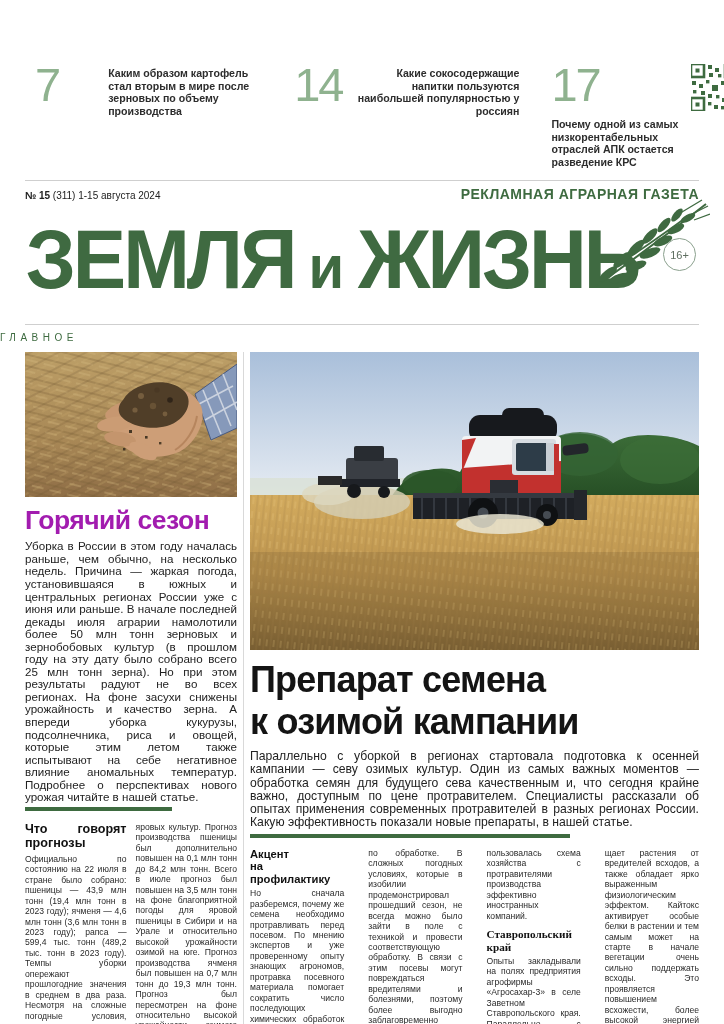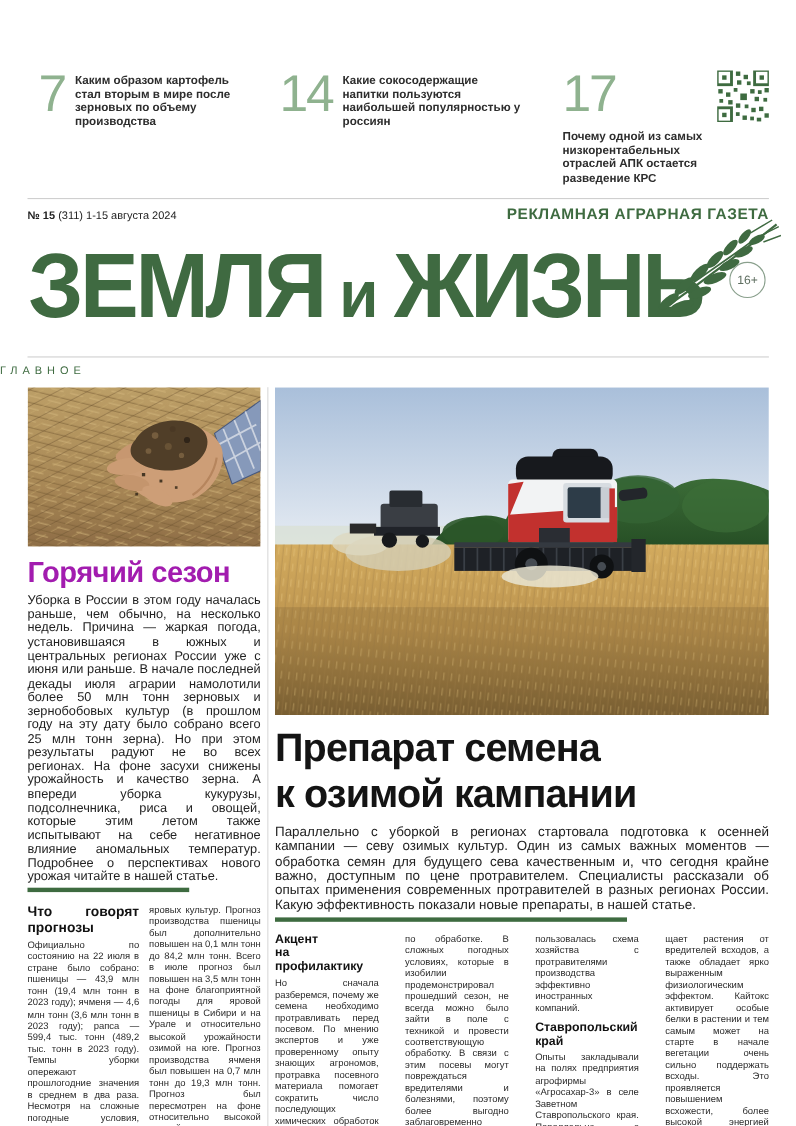--- a/index.html
+++ b/index.html
@@ -5,22 +5,22 @@
   * { margin:0; padding:0; box-sizing:border-box; }
   html,body { background:#e8e8e8; }
   body { font-family:"Liberation Sans", sans-serif; }
   .page { position:relative; width:724px; height:1024px; margin:0 auto; background:#ffffff; overflow:hidden; color:#1c1c1c; }
 
   
   .teasers { display:flex; align-items:flex-start; padding:64px 25px 0 35px; }
   .teaser { display:flex; gap:9px; }
   .t-num { font-size:47px; line-height:42px; font-weight:200; color:#8fb28f; letter-spacing:-2px; }
   .t-text { font-size:10.6px; line-height:12.6px; font-weight:bold; color:#2d2d2d; padding-top:3px; }
-  .teaser1 .t-text { width:152px; }
-  .teaser2 { margin-left:34px; } .teaser2 .t-text { width:168px; }
+  .teaser1 .t-text { width:152px;margin-left:40px; }
+  .teaser2 { margin-left:34px; } .teaser2 .t-text { width:168px;text-align:right; }
   .teaser3 { margin-left:32px;flex-direction:column; } .teaser3 .t-text { width:140px; }
   .tg { margin-left:auto; display:flex; gap:10px; align-items:flex-start; cursor:pointer; }
   .tg svg { width:47px; height:47px; display:block; }
 
   .rule { border-top:1px solid #cfcfcf; margin:0 25px; }
   .rule1 { margin-top:12px; }
   .issue-line { display:flex; justify-content:space-between; align-items:baseline; padding:5px 25px 0;text-align:right; }
   .issue { font-size:10px; color:#222; }
   .issue b { font-weight:bold; }
   .tagline { font-size:14px; font-weight:bold; color:#3e6b40; letter-spacing:0.5px; }
@@ -53,21 +53,21 @@
   .scol h4 { font-size:12.6px; line-height:14px; margin:0 0 4px; color:#111; }
   .ind { text-indent:9px; }
 
   .mainart h1 { font-size:36px; line-height:42px; letter-spacing:-0.8px; margin:9px 0 7px; color:#141414; font-weight:bold; }
   .mlead { font-size:12.2px; line-height:13.1px; text-align:justify; color:#222; }
   .bar-main { width:320px; margin:5px 0 10px; }
 
   .cols4 { display:flex; gap:24px; height:231px; overflow:hidden; position:relative; }
   .mcol { flex:1; min-width:0; font-size:8.6px; line-height:10.45px; text-align:justify; color:#2a2a2a; }
   .mcol h4 { font-size:11.2px; line-height:12.4px; margin:0 0 3px; color:#111; }
-  .mcol h4.sub2 { margin:7px 0 3px; }
+  .mcol h4.sub2 { margin:7px 0 3px;font-family:Liberation Serif, serif; }
 
   .marker { position:absolute; right:0; bottom:2px; width:48px; height:37px;
     background:repeating-linear-gradient(45deg,#ffffff 0 2.5px,#cfe0cf 2.5px 5px);
     display:flex; align-items:center; justify-content:flex-end; cursor:pointer; }
   .marker .lbl { background:#fff; display:flex; align-items:center; padding:1px 1px 1px 4px; }
   .marker .arr { color:#3e6b40; font-size:10px; font-weight:bold; margin-right:2px; }
   .marker .num { color:#3e6b40; font-size:19px; font-weight:bold; letter-spacing:-1px; }
 </style>
 </head>
 <body>

